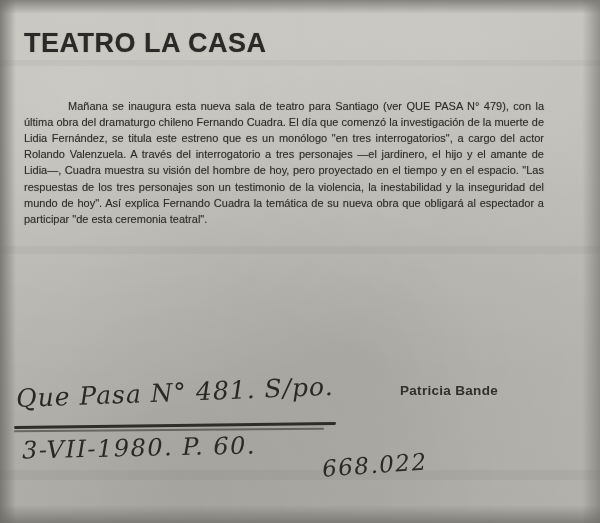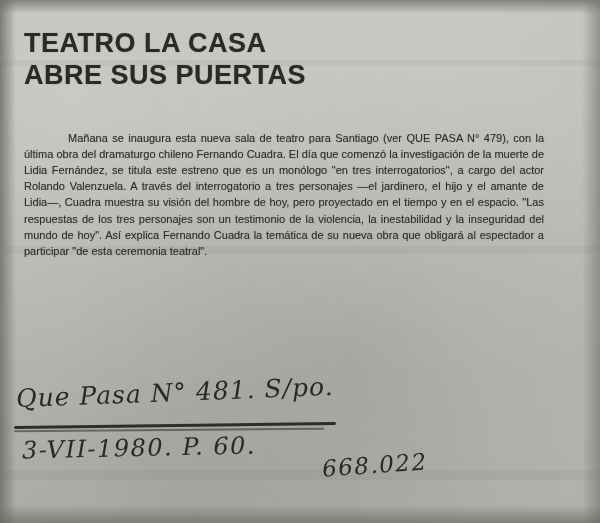--- a/index.html
+++ b/index.html
@@ -175,26 +175,26 @@
   <div class="band" style="top:470px;height:10px;"></div>
 
   <div class="edge-top"></div>
   <div class="edge-left"></div>
   <div class="edge-right"></div>
   <div class="edge-bottom"></div>
 
   <div class="content">
     <h1 class="headline">
       <span>TEATRO LA CASA</span>
-      <span class="l2">ABRE SUS PUERTAS</span>
     </h1>
 
     <p class="body-text">Mañana se inaugura esta nueva sala de teatro para Santiago (ver QUE PASA N° 479), con la última obra del dramaturgo chileno Fernando Cuadra. El día que comenzó la investigación de la muerte de Lidia Fernández, se titula este estreno que es un monólogo "en tres interrogatorios", a cargo del actor Rolando Valenzuela. A través del interrogatorio a tres personajes —el jardinero, el hijo y el amante de Lidia—, Cuadra muestra su visión del hombre de hoy, pero proyectado en el tiempo y en el espacio. "Las respuestas de los tres personajes son un testimonio de la violencia, la inestabilidad y la inseguridad del mundo de hoy". Así explica Fernando Cuadra la temática de su nueva obra que obligará al espectador a participar "de esta ceremonia teatral".</p>
   </div>
 
+  <div class="byline">Patricia Bande</div>
 
   <div class="hand hand-1">Que Pasa N° 481. S/po.</div>
   <div class="pen-line"></div>
   <div class="pen-line-2"></div>
   <div class="hand hand-2">3-VII-1980.  P. 60.</div>
   <div class="hand hand-3">668.022</div>
 
 </div>
 
 </body></html>

